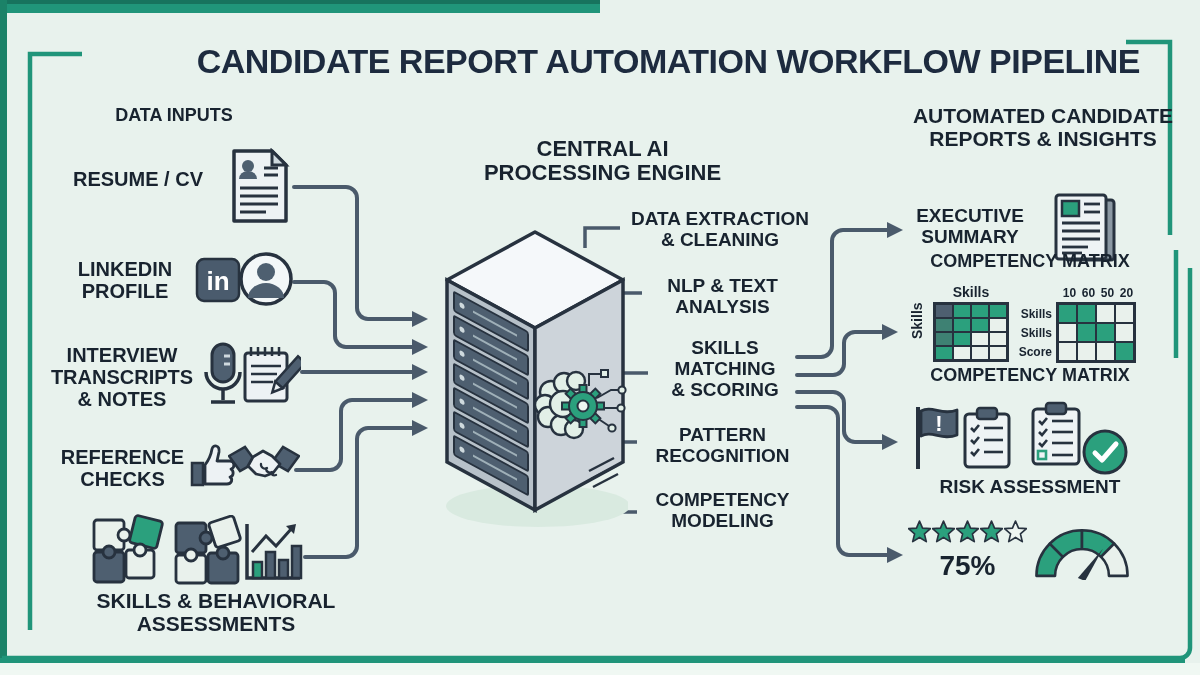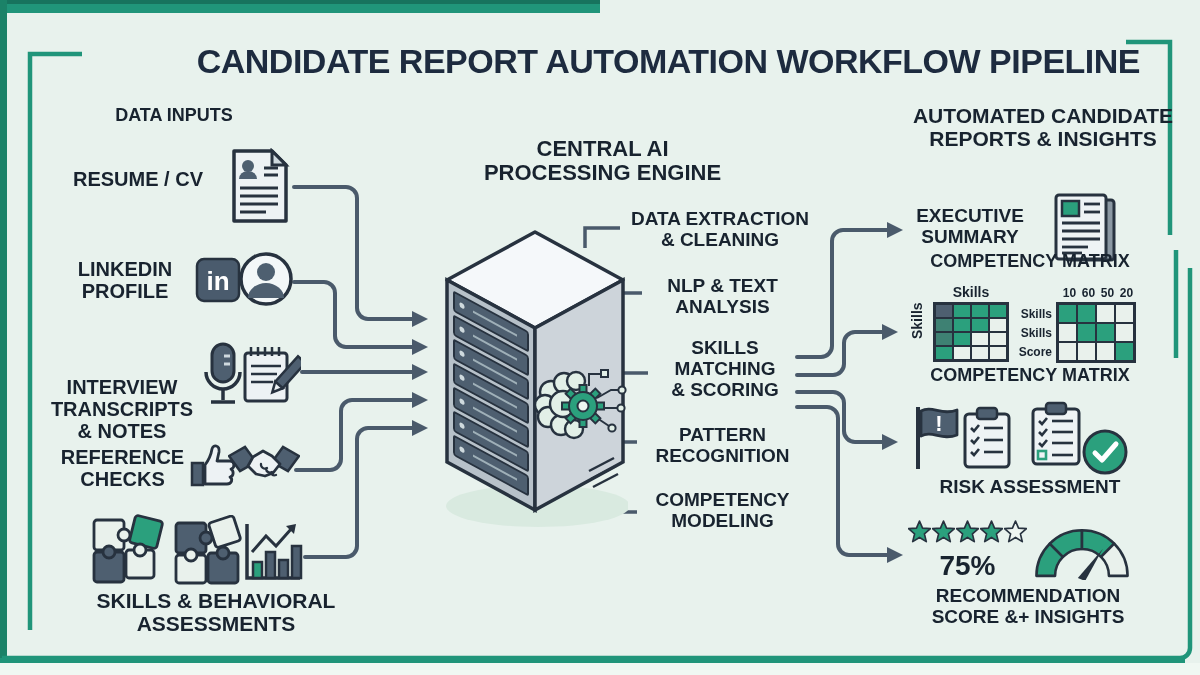--- a/index.html
+++ b/index.html
@@ -96,21 +96,21 @@
   <svg class="abs" style="left:195px;top:257px;" width="46" height="46" viewBox="0 0 46 46">
     <rect x="2" y="2" width="42" height="42" rx="7" fill="#4A5B6D" stroke="#27323F" stroke-width="2.5"></rect>
     <text x="23" y="33" font-size="26" font-weight="bold" fill="#FFFFFF" text-anchor="middle" font-family="Liberation Sans, sans-serif">in</text>
   </svg>
   <svg class="abs" style="left:238px;top:251px;" width="56" height="56" viewBox="0 0 56 56">
     <circle cx="28" cy="28" r="25" fill="#F3F7F8" stroke="#27323F" stroke-width="3.5"></circle>
     <circle cx="28" cy="21" r="9" fill="#4E5F70"></circle>
     <path d="M10,47 a18,15 0 0 1 36,0 Z" fill="#4E5F70"></path>
   </svg>
 
-  <div class="abs label" style="left:42px;top:344px;width:160px;font-size:20px;margin-top:32px;">INTERVIEW
+  <div class="abs label" style="left:42px;top:344px;width:160px;font-size:20px;">INTERVIEW
 TRANSCRIPTS
 &amp; NOTES</div>
   <svg class="abs" style="left:203px;top:342px;" width="40" height="68" viewBox="0 0 40 68">
     <rect x="9" y="2" width="22" height="38" rx="11" fill="#4E5F70" stroke="#27323F" stroke-width="3"></rect>
     <line x1="21" y1="14" x2="27" y2="14" stroke="#cfd9de" stroke-width="3"></line>
     <line x1="21" y1="22" x2="27" y2="22" stroke="#cfd9de" stroke-width="3"></line>
     <path d="M3,30 a17,17 0 0 0 34,0" fill="none" stroke="#27323F" stroke-width="3.5"></path>
     <line x1="20" y1="47" x2="20" y2="58" stroke="#27323F" stroke-width="3.5"></line>
     <line x1="8" y1="60" x2="32" y2="60" stroke="#27323F" stroke-width="3.5"></line>
   </svg>
@@ -406,16 +406,14 @@
   <div class="abs label" style="left:915px;top:551px;width:105px;font-size:28px;">75%</div>
   <svg id="gauge" class="abs" style="left:1030px;top:522px;" width="104" height="58" viewBox="0 0 100 56">
     <g stroke="#27323F" stroke-width="2.5" stroke-linejoin="round">
       <path d="M6,52 A44,44 0 0 1 18.9,20.9 L31.6,33.6 A26,26 0 0 0 24,52 Z" fill="#2BA07D"></path>
       <path d="M18.9,20.9 A44,44 0 0 1 50,8 L50,26 A26,26 0 0 0 31.6,33.6 Z" fill="#2BA07D"></path>
       <path d="M50,8 A44,44 0 0 1 81.1,20.9 L68.4,33.6 A26,26 0 0 0 50,26 Z" fill="#2BA07D"></path>
       <path d="M81.1,20.9 A44,44 0 0 1 94,52 L76,52 A26,26 0 0 0 68.4,33.6 Z" fill="#E9F1EC"></path>
     </g>
     <polygon points="46,54 70,26 53,57" fill="#27323F"></polygon>
   </svg>
-  <div class="abs label" style="left:908px;top:586px;width:240px;font-size:19px;">RECOMMENDATION
-SCORE &amp;+ INSIGHTS</div>
 
 </div>
 
 </body></html>

